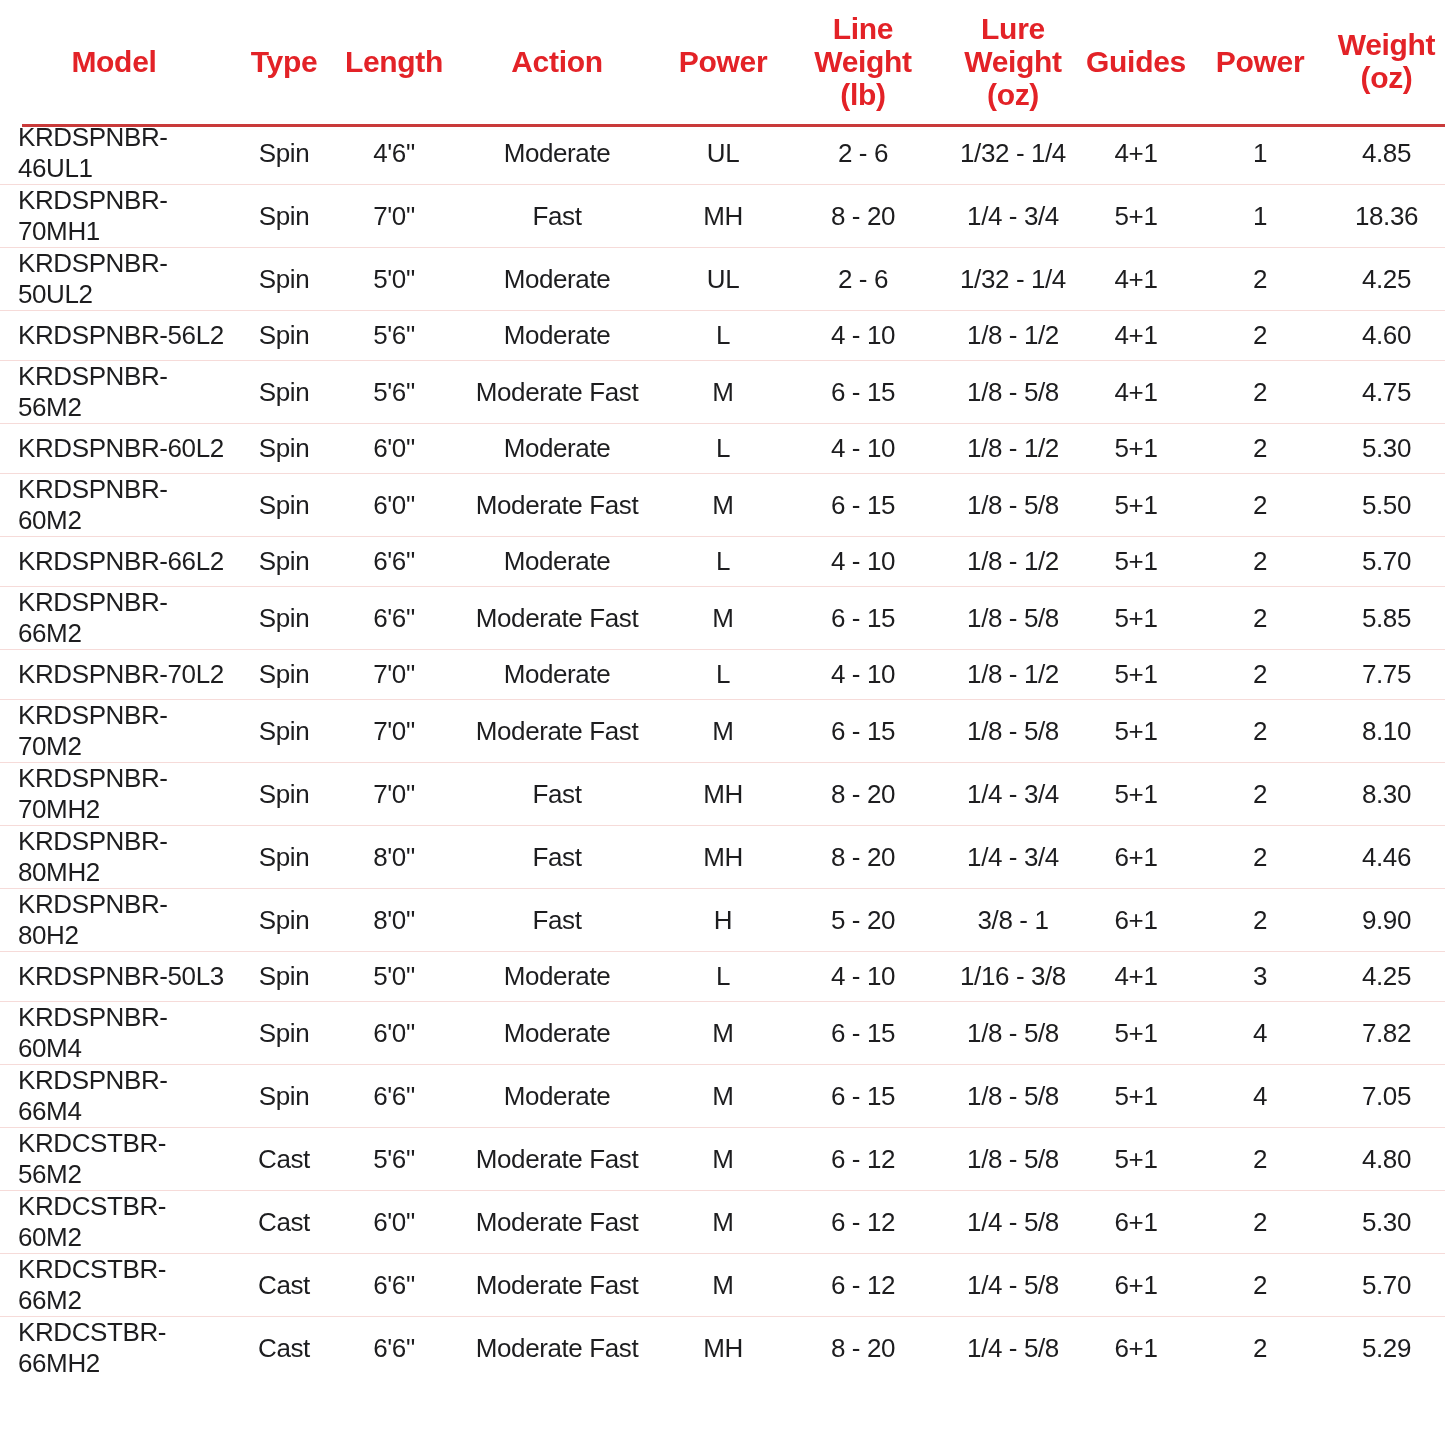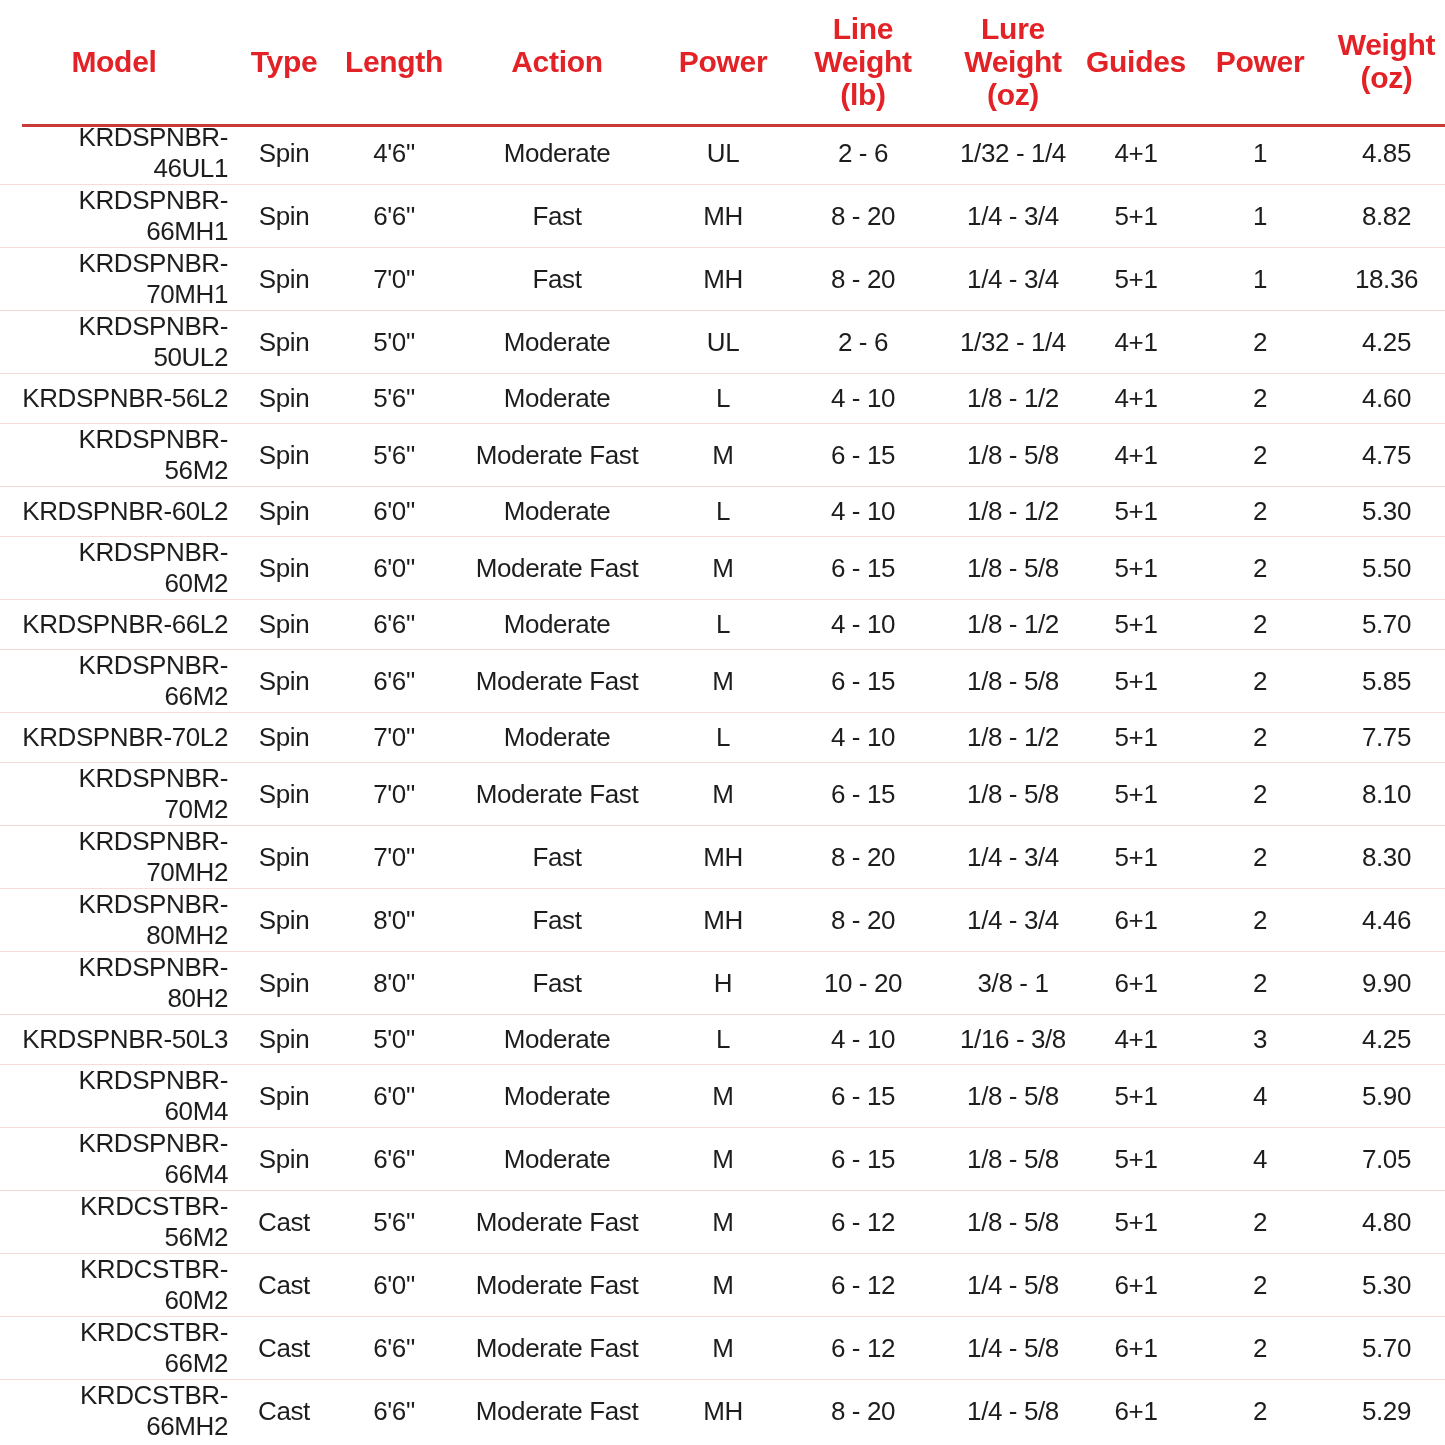--- a/index.html
+++ b/index.html
@@ -57,21 +57,21 @@
     text-align: center;
     vertical-align: middle;
     color: #1d1d1f;
     font-size: 26px;
     letter-spacing: -0.4px;
     padding: 0;
     border-bottom: 1px solid #f6dbd9;
   }
   tbody tr:last-child td { border-bottom: none; }
   tbody td.cell-model {
-    text-align: right;
+    text-align: left;
     padding-left: 18px;
   }
 </style>
 </head>
 <body>
 
 <div class="page">
   <table class="spec-table">
     <colgroup>
       <col class="c-model">
@@ -111,32 +111,20 @@
           <td class="cell-length">4'6"</td>
           <td class="cell-action">Moderate</td>
           <td class="cell-power">UL</td>
           <td class="cell-line">2 - 6</td>
           <td class="cell-lure">1/32 - 1/4</td>
           <td class="cell-guides">4+1</td>
           <td class="cell-pieces">1</td>
           <td class="cell-weight">4.85</td>
         </tr>
         <tr>
-          <td class="cell-model">KRDSPNBR-66MH1</td>
-          <td class="cell-type">Spin</td>
-          <td class="cell-length">6'6"</td>
-          <td class="cell-action">Fast</td>
-          <td class="cell-power">MH</td>
-          <td class="cell-line">8 - 20</td>
-          <td class="cell-lure">1/4 - 3/4</td>
-          <td class="cell-guides">5+1</td>
-          <td class="cell-pieces">1</td>
-          <td class="cell-weight">8.82</td>
-        </tr>
-        <tr>
           <td class="cell-model">KRDSPNBR-70MH1</td>
           <td class="cell-type">Spin</td>
           <td class="cell-length">7'0"</td>
           <td class="cell-action">Fast</td>
           <td class="cell-power">MH</td>
           <td class="cell-line">8 - 20</td>
           <td class="cell-lure">1/4 - 3/4</td>
           <td class="cell-guides">5+1</td>
           <td class="cell-pieces">1</td>
           <td class="cell-weight">18.36</td>
@@ -272,21 +260,21 @@
           <td class="cell-guides">6+1</td>
           <td class="cell-pieces">2</td>
           <td class="cell-weight">4.46</td>
         </tr>
         <tr>
           <td class="cell-model">KRDSPNBR-80H2</td>
           <td class="cell-type">Spin</td>
           <td class="cell-length">8'0"</td>
           <td class="cell-action">Fast</td>
           <td class="cell-power">H</td>
-          <td class="cell-line">10 - 20</td>
+          <td class="cell-line">5 - 20</td>
           <td class="cell-lure">3/8 - 1</td>
           <td class="cell-guides">6+1</td>
           <td class="cell-pieces">2</td>
           <td class="cell-weight">9.90</td>
         </tr>
         <tr>
           <td class="cell-model">KRDSPNBR-50L3</td>
           <td class="cell-type">Spin</td>
           <td class="cell-length">5'0"</td>
           <td class="cell-action">Moderate</td>
@@ -300,21 +288,21 @@
         <tr>
           <td class="cell-model">KRDSPNBR-60M4</td>
           <td class="cell-type">Spin</td>
           <td class="cell-length">6'0"</td>
           <td class="cell-action">Moderate</td>
           <td class="cell-power">M</td>
           <td class="cell-line">6 - 15</td>
           <td class="cell-lure">1/8 - 5/8</td>
           <td class="cell-guides">5+1</td>
           <td class="cell-pieces">4</td>
-          <td class="cell-weight">5.90</td>
+          <td class="cell-weight">7.82</td>
         </tr>
         <tr>
           <td class="cell-model">KRDSPNBR-66M4</td>
           <td class="cell-type">Spin</td>
           <td class="cell-length">6'6"</td>
           <td class="cell-action">Moderate</td>
           <td class="cell-power">M</td>
           <td class="cell-line">6 - 15</td>
           <td class="cell-lure">1/8 - 5/8</td>
           <td class="cell-guides">5+1</td>

